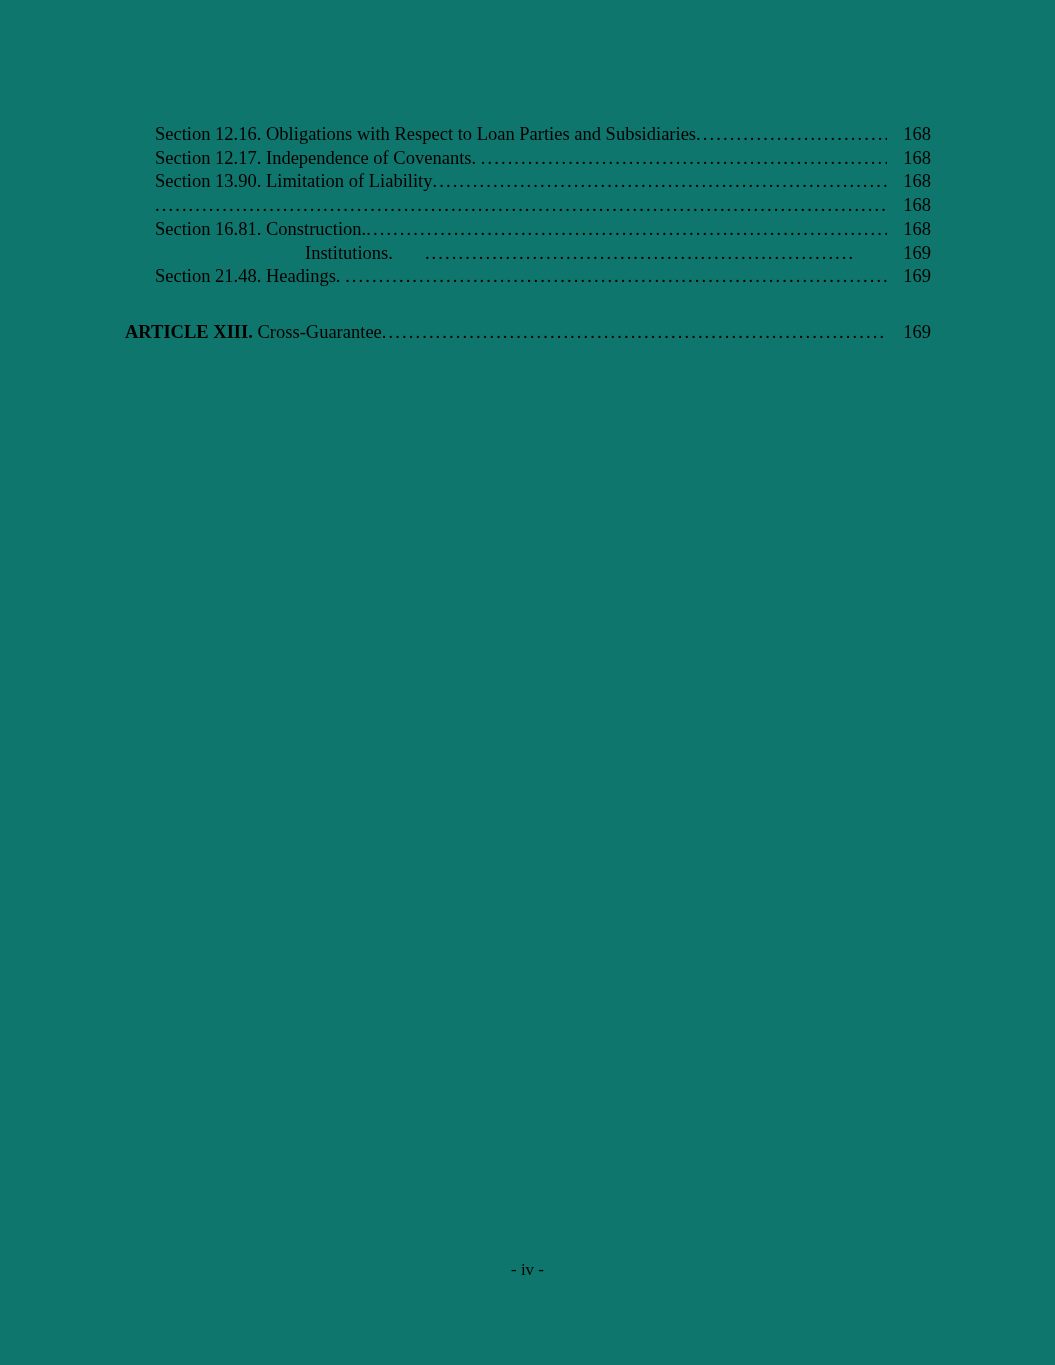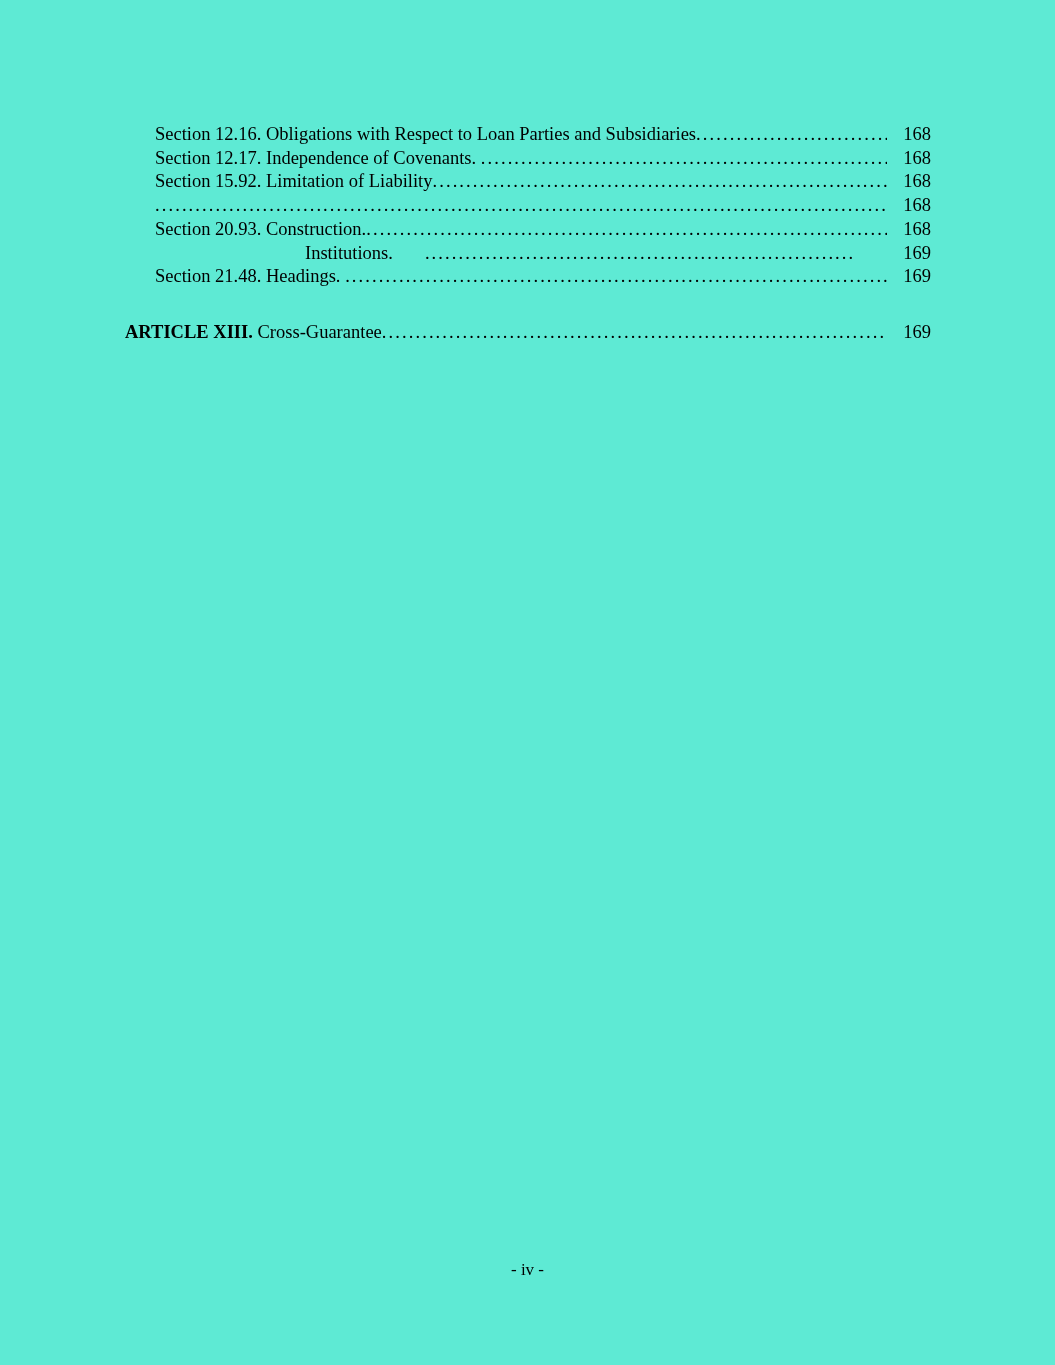--- a/index.html
+++ b/index.html
@@ -8,21 +8,21 @@
     height: 1365px;
     background: #ffffff;
     font-family: "Liberation Serif", "DejaVu Serif", serif;
     color: #000000;
     overflow: hidden;
   }
   .page {
     position: relative;
     width: 1055px;
     height: 1365px;
-    background: #5eead4;
+    background: #0f766e;
   }
   .toc {
     position: absolute;
     left: 125px;
     top: 123px;
     width: 806px;
     font-size: 18.5px;
     line-height: 23.7px;
   }
   .toc-row {
@@ -72,32 +72,32 @@
       <span class="toc-page">168</span>
     </div>
 
     <div class="toc-row indent-1">
       <span class="toc-label">Section 12.17. Independence of Covenants. </span>
       <span class="toc-leader">....................................................................................................................................................................................................................................................................</span>
       <span class="toc-page">168</span>
     </div>
 
     <div class="toc-row indent-1">
-      <span class="toc-label">Section 15.92. Limitation of Liability</span>
+      <span class="toc-label">Section 13.90. Limitation of Liability</span>
       <span class="toc-leader">....................................................................................................................................................................................................................................................................</span>
       <span class="toc-page">168</span>
     </div>
 
     <div class="toc-row indent-1">
       <span class="toc-leader">....................................................................................................................................................................................................................................................................</span>
       <span class="toc-page">168</span>
     </div>
 
     <div class="toc-row indent-1">
-      <span class="toc-label">Section 20.93. Construction.</span>
+      <span class="toc-label">Section 16.81. Construction.</span>
       <span class="toc-leader">....................................................................................................................................................................................................................................................................</span>
       <span class="toc-page">168</span>
     </div>
 
 
     <div class="toc-row indent-2">
       <span class="toc-label">Institutions.</span>
       <span class="toc-leader">....................................................................................................................................................................................................................................................................</span>
       <span class="toc-page">169</span>
     </div>

